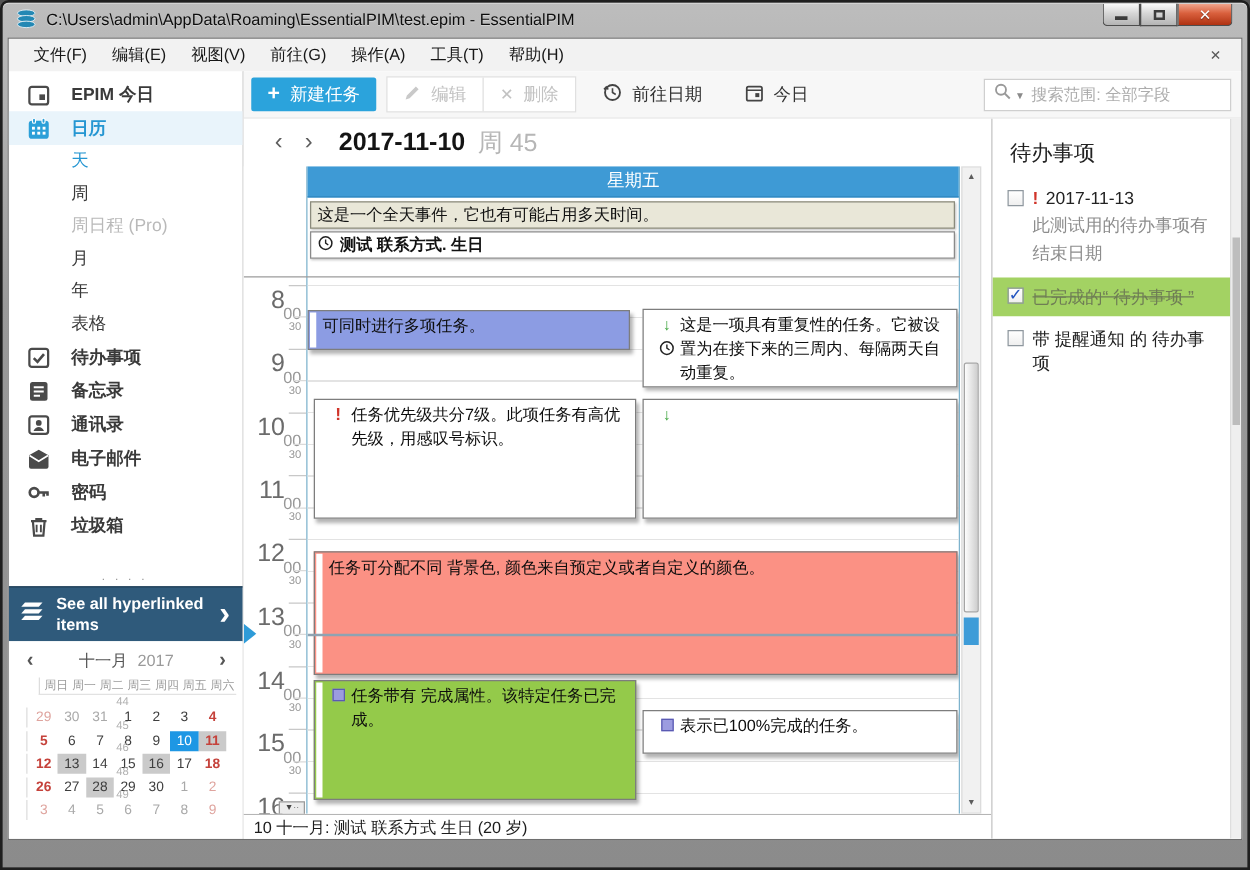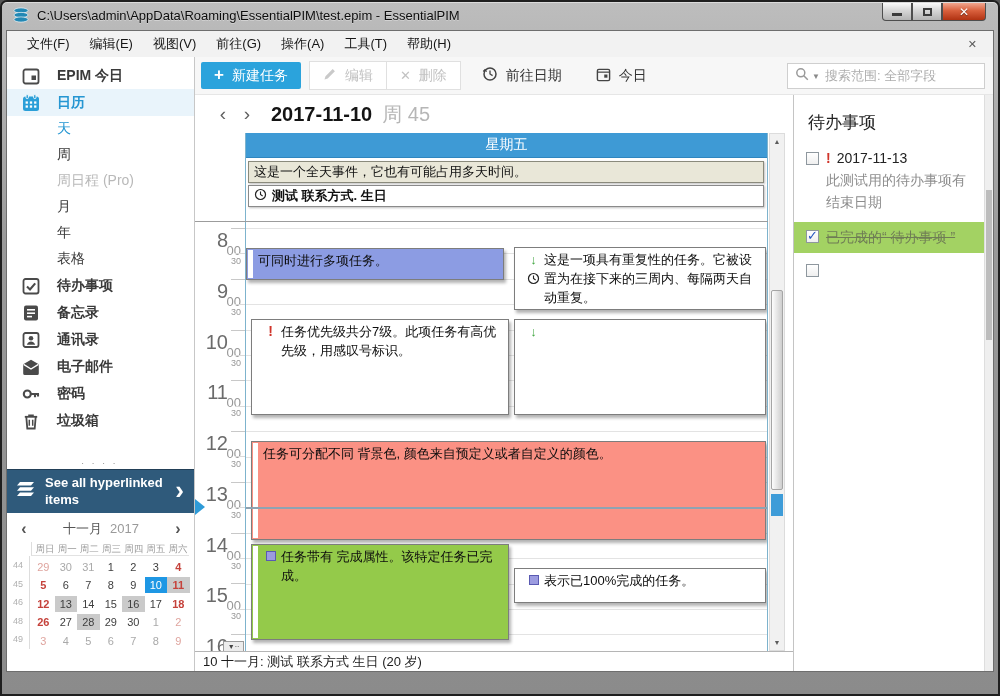--- a/index.html
+++ b/index.html
@@ -42,21 +42,21 @@
   .banner-text{flex:1;font-size:13px;font-weight:700;line-height:1.25;}
   .banner-arrow{font-size:26px;font-weight:bold;line-height:1;margin-top:-4px;}
   
   .minical{height:158px;flex:none;padding:3px 5px 0 6px;background:#fff;}
   .mc-head{display:flex;align-items:center;height:26px;}
   .mc-ch{width:22px;text-align:center;font-size:16px;font-weight:bold;color:#555;}
   .mc-title{flex:1;text-align:center;font-size:13px;color:#555;}
   .mc-year{color:#9a9a9a;margin-left:8px;}
   .mc-wd{display:flex;margin-left:18px;border-left:1px solid #ddd;border-bottom:1px solid #e2e2e2;padding-left:2px;}
   .mc-wd .wd{width:22.5px;text-align:center;font-size:9.5px;color:#9b9b9b;line-height:13px;}
-  .mc-row{display:flex;align-items:center;height:18.5px;}
+  .mc-row{display:flex;align-items:center;height:18.5px;flex-direction:column;}
   .mc-wk{width:16px;font-size:9px;color:#b0b0b0;flex:none;}
   .mc-days{display:flex;border-left:1px solid #ddd;padding-left:2px;height:100%;align-items:flex-end;}
   .mc-d{width:22.5px;height:16px;line-height:16px;text-align:center;font-size:11px;color:#3e3e3e;}
   .mc-d.we{color:#c5423b;font-weight:700;}
   .mc-d.out{color:#a9a9a9;}
   .mc-d.out-we{color:#dfa49e;}
   .mc-d.ev{background:#cacaca;}
   .mc-d.today{background:#1e97e4;color:#fff;}
   
   .main-col{flex:1;display:flex;flex-direction:column;min-width:0;background:#fff;}
@@ -561,20 +561,25 @@
                 <div class="todo-item completed">
                   <span class="cb checked"></span>
                   <div class="todo-body">
                     <div class="todo-line1">
                       <span class="todo-text">已完成的“ 待办事项 ”</span>
                     </div>
                   </div>
                 </div>
                 <div class="todo-item">
                   <span class="cb"></span>
+                  <div class="todo-body">
+                    <div class="todo-line1">
+                      <span class="todo-text">带 提醒通知 的 待办事项</span>
+                    </div>
+                  </div>
                 </div>
               </div>
             <div class="tp-scroll">
                 <div class="tp-thumb"></div>
               </div>
           </div>
         </div>
       </div>
     </div>
   </div>

